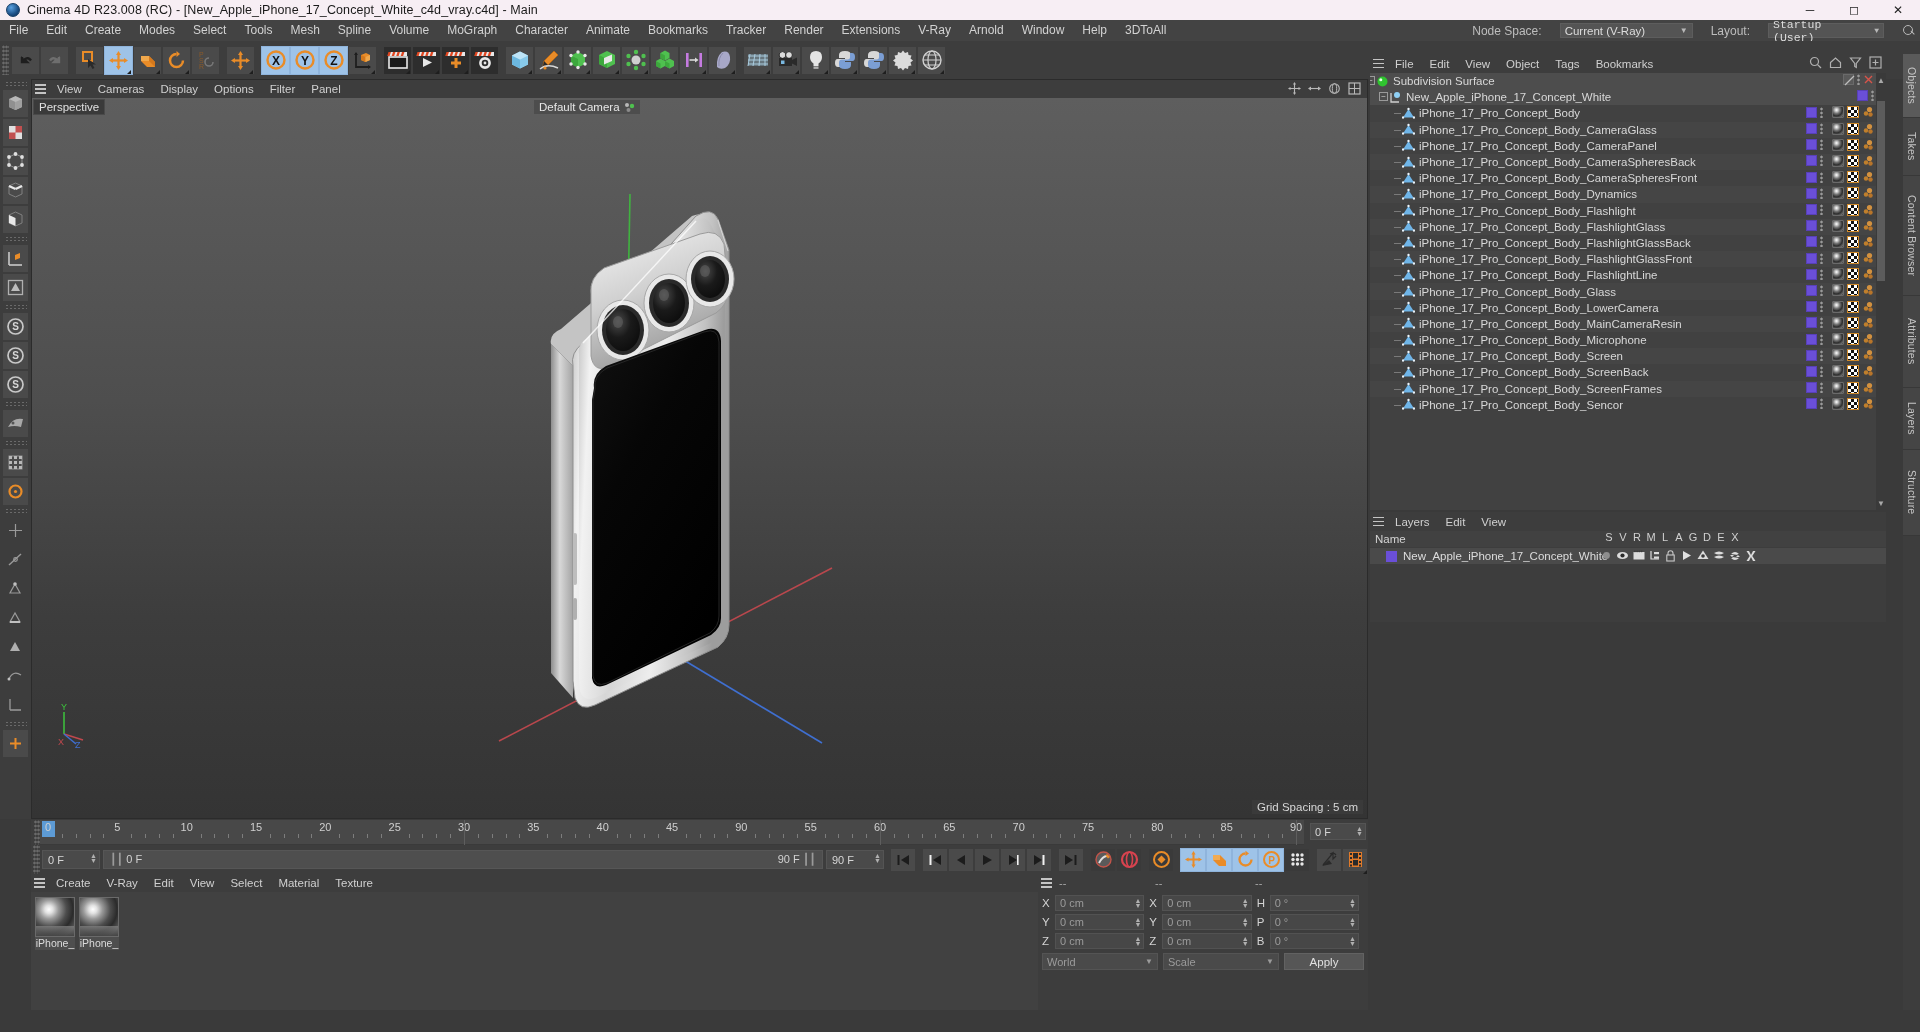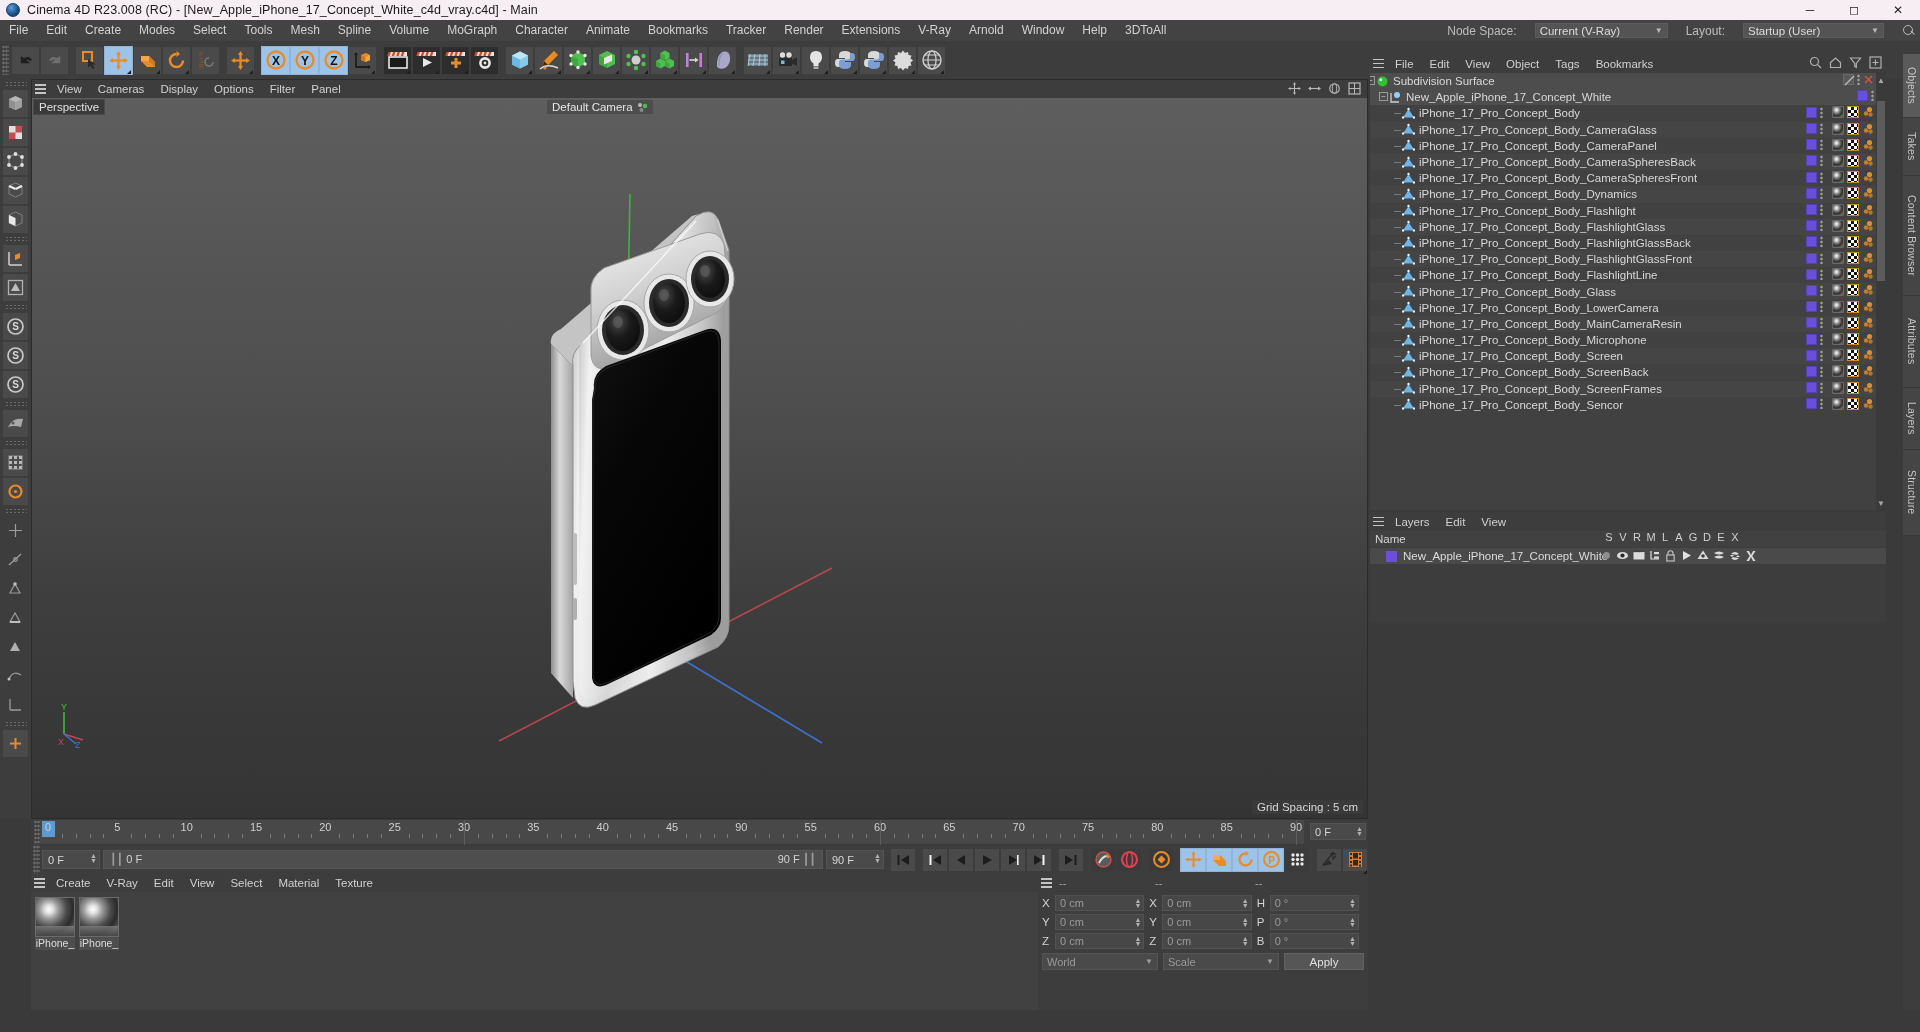--- a/index.html
+++ b/index.html
@@ -93,21 +93,21 @@
   .hamb { width:17px; height:18px; display:flex; flex-direction:column; justify-content:center;
           align-items:center; gap:2.5px; }
   .hamb i { display:block; width:11px; height:1.6px; background:#c4c4c4; }
   .vp-canvas { position:absolute; top:18px; left:0; right:0; bottom:0; overflow:hidden;
     background:linear-gradient(180deg,#5e5e5e 0%,#4e4e4e 42%,#3d3d3d 72%,#343434 100%); }
   .vp-label {
     position:absolute; background:#3a3a3a; color:#e0e0e0; font-size:11.5px;
     padding:1px 5px; border:1px solid #4a4a4a;
   }
   .cam-label {
-    position:absolute; top:2px; left:515px; background:#4d4d4d; color:#e6e6e6;
+    position:absolute; top:2px; left:502px; background:#4d4d4d; color:#e6e6e6;
     font-size:11.5px; padding:1px 5px; display:flex; align-items:flex-end; gap:4px;
   }
   .grid-label {
     position:absolute; right:4px; bottom:4px; background:#3a3a3a; color:#d8d8d8;
     font-size:11.5px; padding:1px 5px;
   }
   .vp-nav { position:absolute; top:2px; right:6px; display:flex; gap:7px; align-items:center; }
   .vp-nav span { width:13px; height:13px; display:block; }
 
   
@@ -280,21 +280,21 @@
         <div class="menuitem">Help</div>
         <div class="menuitem">3DToAll</div>
       </div>
     <div class="menubar-right">
       <span class="ml">Node Space:</span>
       <div class="combo" style="width:133px;">
         <span class="cv">Current (V-Ray)</span>
         <span class="ca">▼</span>
       </div>
       <span class="ml">Layout:</span>
-      <div class="combo" style="width:141px;">
+      <div class="combo" style="width:116px;font-family:Liberation Mono, monospace;">
         <span class="cv">Startup (User)</span>
         <span class="ca">▼</span>
       </div>
       <span class="srch-ico"></span>
     </div>
   </div>
 
   <div class="toolbar">
     <span class="grip"></span>
 

